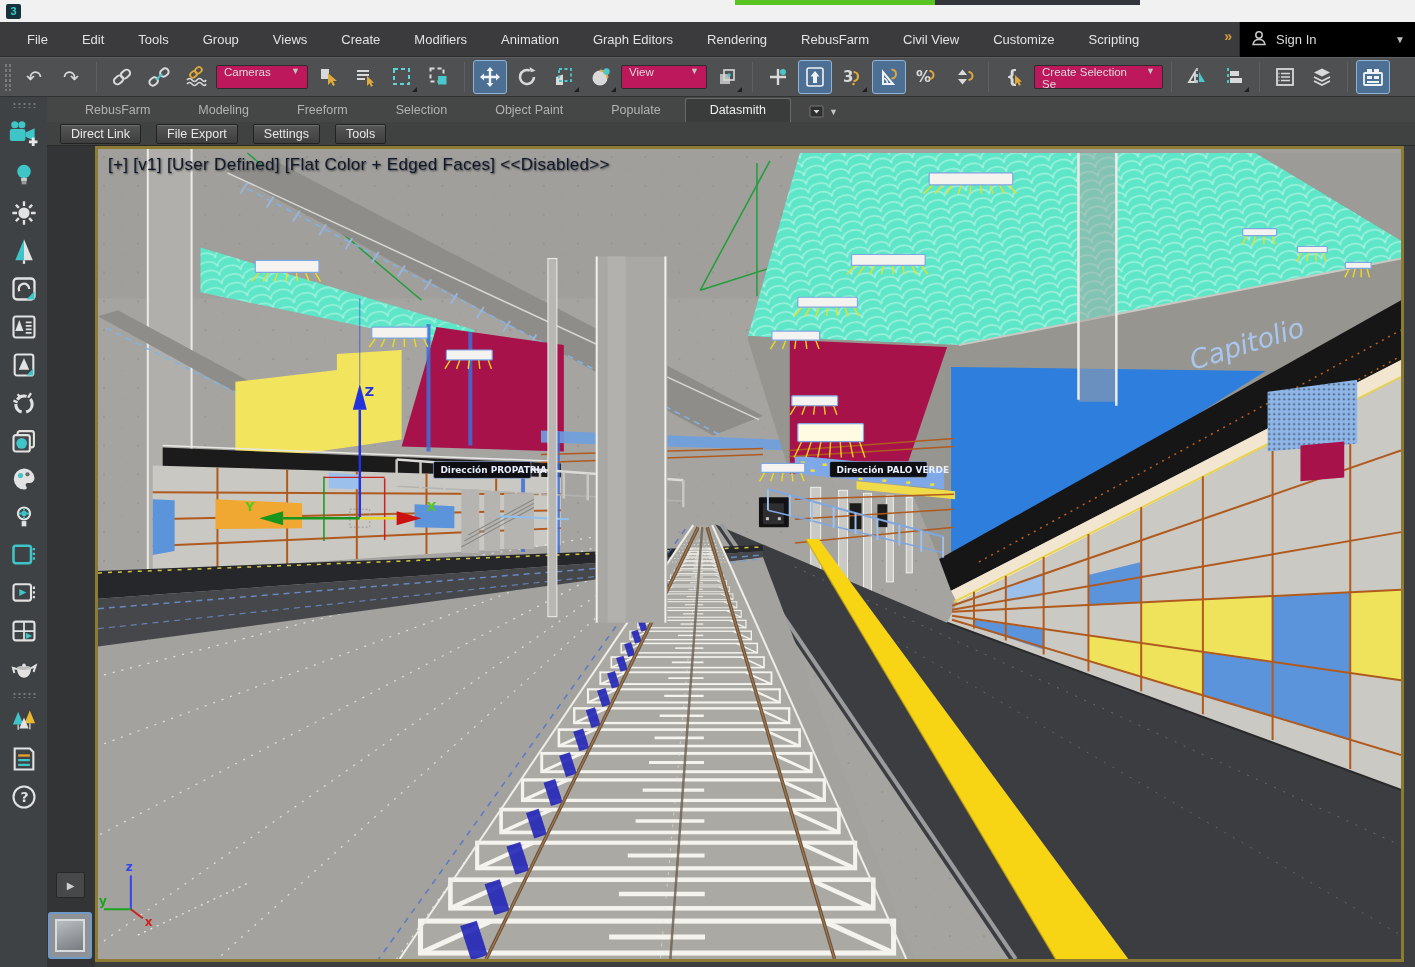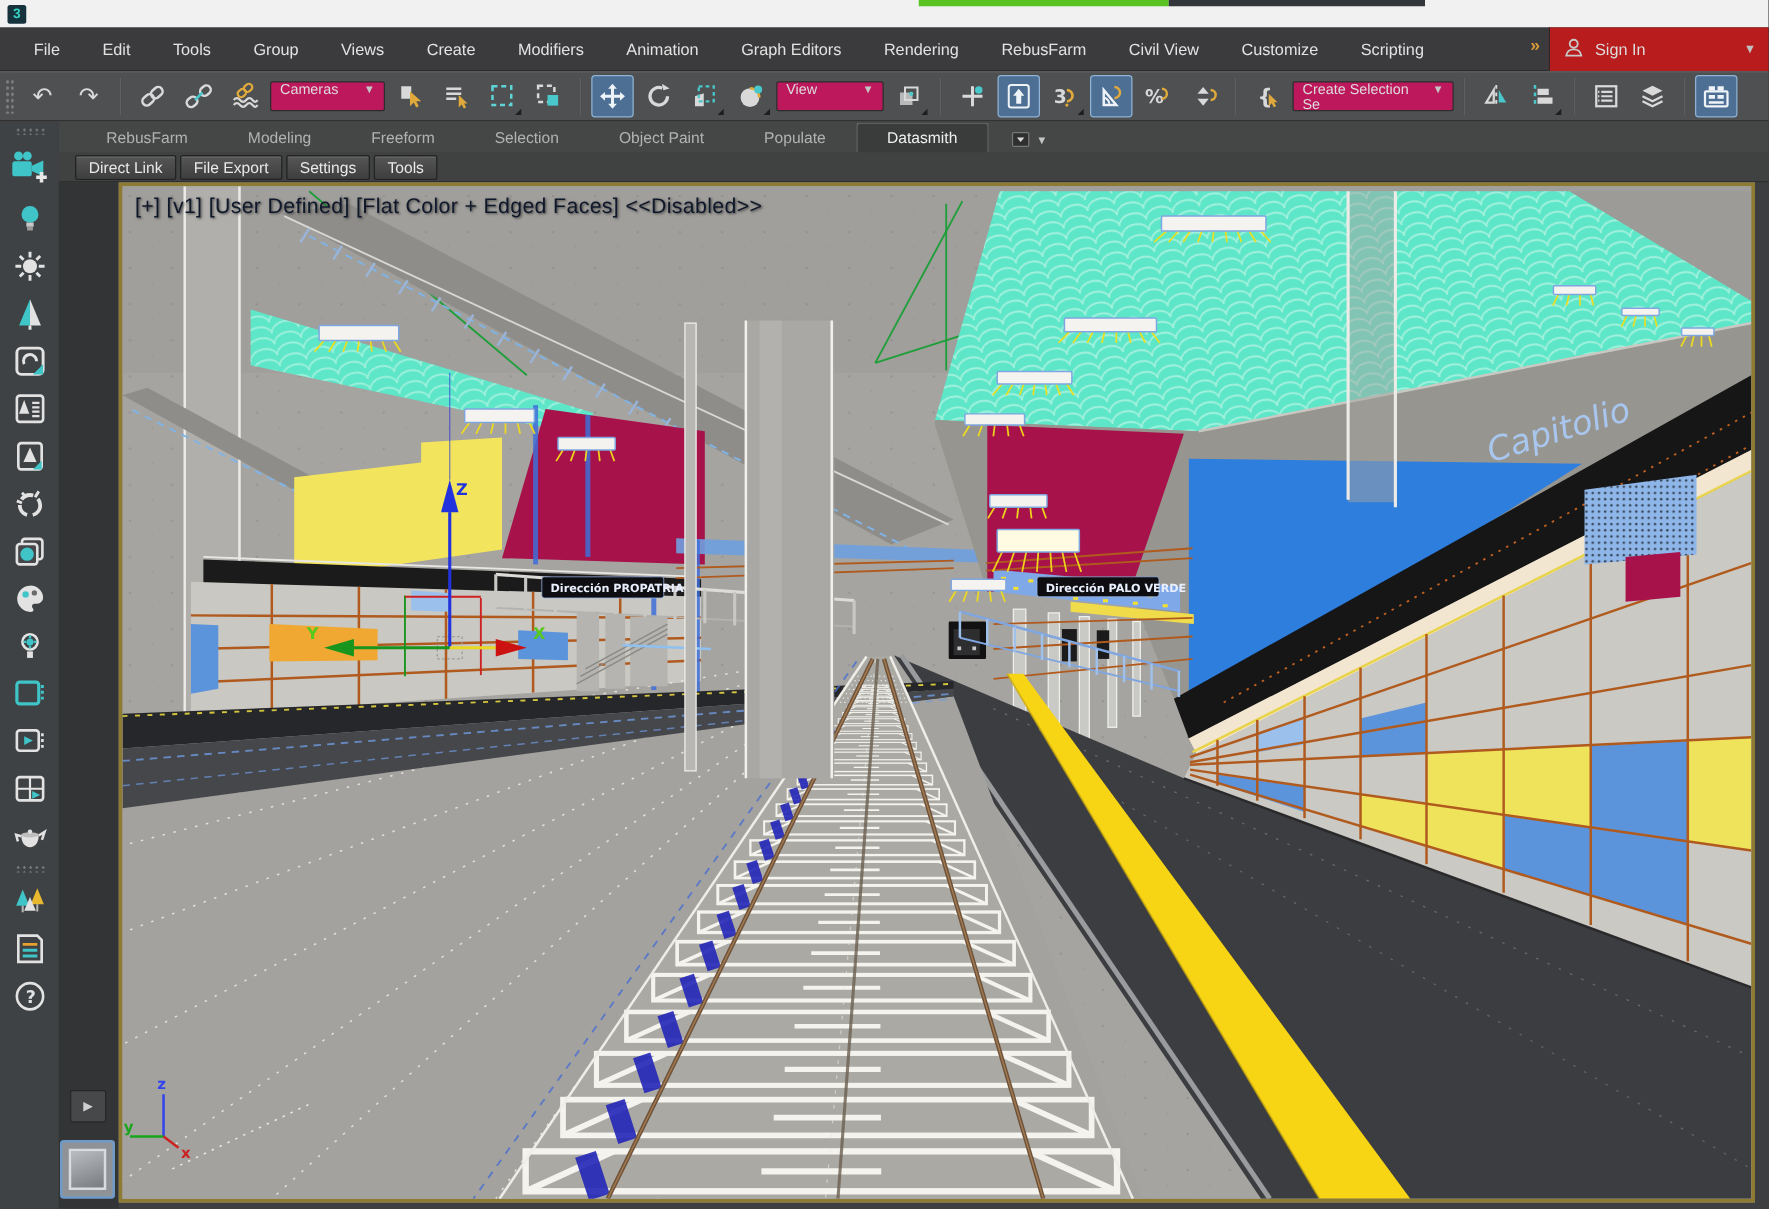--- a/index.html
+++ b/index.html
@@ -9,38 +9,38 @@
   
   .titlebar{left:0;top:0;width:100%;height:22px;background:#f1f1f1;display:flex;align-items:center;padding-left:6px;gap:7px;color:#3d3d3d;font-size:13px;}
   .applogo{width:15px;height:15px;background:#16323c;color:#35d0c2;font-size:11px;font-weight:bold;display:flex;align-items:center;justify-content:center;border-radius:2px;}
   .loadstrip{left:735px;top:0;width:405px;height:5px;display:flex;}
   .loadstrip .g{width:200px;height:100%;background:#59c322;}
   .loadstrip .d{flex:1;height:100%;background:#33363a;}
   
   .menubar{left:0;top:22px;width:100%;height:35px;background:#3b3b3d;display:flex;align-items:center;padding-left:10px;color:#e2e2e2;border-bottom:1px solid #2c2c2c;}
   .mi{padding:0 17px;font-size:13px;cursor:default;}
   .chev{position:absolute;right:183px;top:28px;color:#d89b3a;font-weight:bold;font-size:14px;}
-  .signin{position:absolute;right:0;top:22px;height:35px;width:176px;background:#b91c1c;border-left:1px solid #2a2a2a;display:flex;align-items:center;gap:8px;padding:0 10px;color:#dcdcdc;font-size:13px;}
+  .signin{position:absolute;right:0;top:22px;height:35px;width:176px;background:#000000;border-left:1px solid #2a2a2a;display:flex;align-items:center;gap:8px;padding:0 10px;color:#dcdcdc;font-size:13px;}
   .signin .caret{margin-left:auto;font-size:10px;color:#c0c0c0;}
   
   .toolbar{left:0;top:57px;width:100%;height:40px;background:#4e5052;border-top:1px solid #5d5f61;border-bottom:1px solid #313131;display:flex;align-items:center;padding-left:4px;gap:3px;}
   .dots{width:7px;height:28px;margin-right:3px;background:radial-gradient(#7b7b7b 1px,transparent 1.3px);background-size:4px 5px;}
   .tb{width:34px;height:34px;display:flex;align-items:center;justify-content:center;position:relative;flex:none;}
   .tb.active{background:#4d6f94;border:1px solid #8fb3d4;border-radius:3px;}
   .tb.fly::after{content:"";position:absolute;right:2px;bottom:2px;border-left:5px solid transparent;border-bottom:5px solid #1e1e1e;}
   .tsep{width:1px;height:30px;background:#343434;border-right:1px solid #5e6062;margin:0 5px;flex:none;}
   .dd{height:24px;background:#be185d;border:1px solid #2c2c2c;border-radius:2px;color:#dcdcdc;font-size:11.5px;display:flex;align-items:flex-start;padding:0 7px;flex:none;}
   .dd .caret{margin-left:auto;font-size:9px;color:#c4c4c4;padding-left:8px;}
   .glyph{font-size:19px;color:#d9d9d9;line-height:1;}
   
   .ribtabs{left:47px;top:97px;right:0;height:25px;background:#454747;display:flex;align-items:flex-end;padding-left:14px;font-size:12.5px;color:#b2b2b2;position:absolute;}
   .rtab{padding:4px 24px 5px;cursor:default;}
   .rtab.active{background:#3a3c3c;border:1px solid #6a6a6a;border-bottom:none;border-radius:3px 3px 0 0;color:#efefef;}
   .rmin{margin-left:18px;margin-bottom:3px;display:flex;align-items:center;gap:4px;}
-  .ribpanel{left:47px;top:122px;right:0;height:24px;background:#404242;border-bottom:1px solid #2a2a2a;display:flex;align-items:center;padding-left:13px;position:absolute;}
+  .ribpanel{left:47px;top:122px;right:0;height:24px;background:#404242;border-bottom:1px solid #2a2a2a;display:flex;align-items:center;padding-left:13px;position:absolute;gap:12px;}
   .rbtn{height:20px;background:linear-gradient(#565656,#3e3e3e);border:1px solid #222;box-shadow:inset 0 1px 0 #6d6d6d;border-radius:2px;color:#e8e8e8;font-size:12.5px;padding:0 10px;display:flex;align-items:center;margin-right:3px;}
   
   .sidebar{left:0;top:97px;width:47px;bottom:0;background:#3f4244;display:flex;flex-direction:column;align-items:center;padding-top:5px;gap:8px;position:absolute;}
   .hdots{width:24px;height:6px;flex:none;background:radial-gradient(#7b7b7b 1px,transparent 1.3px);background-size:5px 4px;}
   .sic{width:30px;height:30px;flex:none;display:flex;align-items:center;justify-content:center;}
   .sic.big{width:36px;height:36px;}
   
   .sidestrip{left:47px;top:146px;width:48px;bottom:0;background:#323436;position:absolute;}
   .expandbtn{position:absolute;left:9px;top:726px;width:29px;height:26px;background:#46484a;border:1px solid #272727;border-radius:2px;color:#cfcfcf;font-size:10px;display:flex;align-items:center;justify-content:center;}
   .layouttab{position:absolute;left:1px;top:766px;width:44px;height:47px;border:2px solid #6f9ac8;background:#8f9397;border-radius:3px;padding:5px;}

